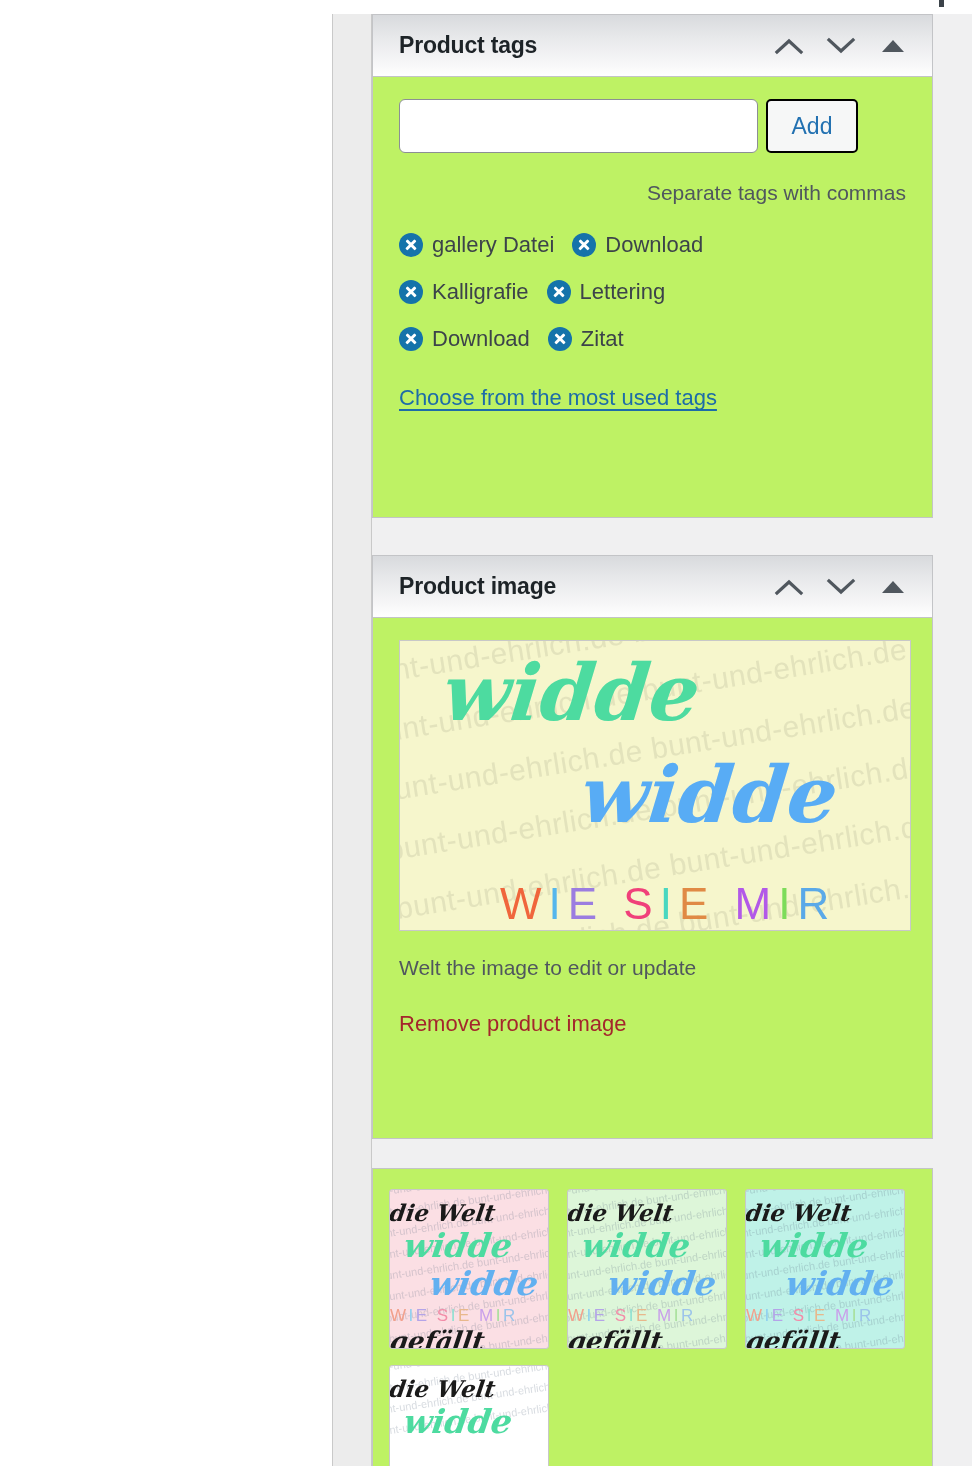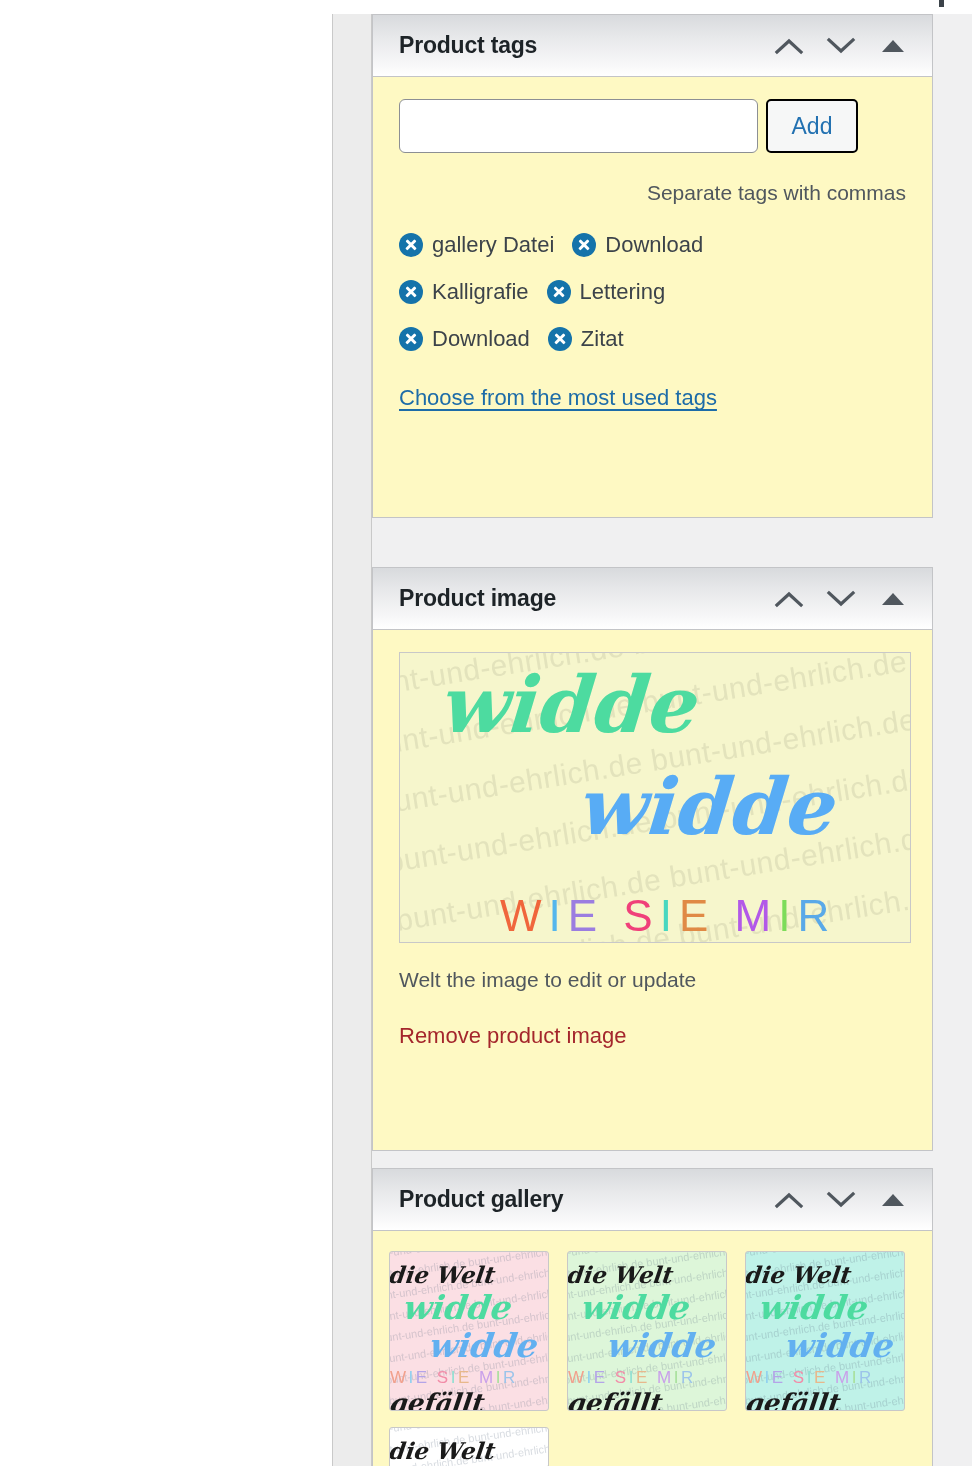--- a/index.html
+++ b/index.html
@@ -50,21 +50,21 @@
     position: absolute; left: 372px; top: 0;
     width: 562px; height: 1466px;
     background: #f0f0f1;
   }
 
   
   .postbox {
     position: absolute;
     left: 372px;
     width: 561px;
-    background: #fef9c3;
+    background: #bef264;
     border: 1px solid #c3c4c7;
   }
   .postbox-header {
     position: relative;
     height: 62px;
     background: linear-gradient(180deg, #d8dadd 0%, #e7e8ea 35%, #f7f7f8 80%, #ffffff 100%);
     border-bottom: 1px solid #c3c4c7;
     display: flex;
     align-items: center;
     padding: 0 16px 0 26px;
@@ -172,21 +172,21 @@
     margin-top: 34px;
     font-size: 22px;
     color: #1d6ca8;
     text-decoration: underline;
     text-underline-offset: 4px;
     cursor: pointer;
     text-align: center;
   }
 
   
-  #image-panel { top: 555px; height: 584px; margin-top: 12px; }
+  #image-panel { top: 555px; height: 584px; }
   .image-body { padding: 22px 26px 26px 26px; }
   .featured-thumb {
     width: 512px; height: 291px;
     border: 1px solid #c8c8c8;
     overflow: hidden;
     position: relative;
     background: #f6f6cc;
     cursor: pointer;
   }
   .wm-layer {
@@ -436,46 +436,20 @@
           <div class="script fw2">widde</div>
           <div class="fw3" id="featured-multicolor"><span style="color:#f0663c">W</span><span style="color:#55b6ec">I</span><span style="color:#9b7de0">E</span><span style="color:#000000">&nbsp;</span><span style="color:#f0407a">S</span><span style="color:#49d7c0">I</span><span style="color:#e08a45">E</span><span style="color:#000000">&nbsp;</span><span style="color:#b259e8">M</span><span style="color:#7ddc5a">I</span><span style="color:#5aa9e8">R</span></div>
         </div>
       </div>
       <div class="image-hint">Welt the image to edit or update</div>
       <a class="remove-link">Remove product image</a>
     </div>
   </section>
 
   <section class="postbox" id="gallery-panel">
-    <div class="postbox-header">
-      <h2 class="postbox-title">Product gallery</h2>
-      <div class="header-actions">
-        <button class="hdr-btn">
-          <span>
-            <svg width="30" height="18" viewBox="0 0 30 18">
-                <path d="M3 15 L15 4 L27 15" stroke="#50575e" stroke-width="3.2" fill="none" stroke-linecap="square"></path>
-              </svg>
-          </span>
-        </button>
-        <button class="hdr-btn">
-          <span>
-            <svg width="30" height="18" viewBox="0 0 30 18">
-                <path d="M3 3 L15 14 L27 3" stroke="#50575e" stroke-width="3.2" fill="none" stroke-linecap="square"></path>
-              </svg>
-          </span>
-        </button>
-        <button class="hdr-btn">
-          <span>
-            <svg width="24" height="14" viewBox="0 0 24 14">
-                <path d="M12 1 L23 13 L1 13 Z" fill="#50575e"></path>
-              </svg>
-          </span>
-        </button>
-      </div>
-    </div>
     <div class="postbox-body gallery-body">
       <div class="gallery-grid" id="gallery-grid">
           <div class="gallery-item" style="background: rgb(251, 223, 228);">
             <div class="gi-wm">
               <div class="wm-row">bunt-und-ehrlich.de bunt-und-ehrlich.de bunt-und-ehrlich.de </div>
               <div class="wm-row">bunt-und-ehrlich.de bunt-und-ehrlich.de bunt-und-ehrlich.de </div>
               <div class="wm-row">bunt-und-ehrlich.de bunt-und-ehrlich.de bunt-und-ehrlich.de </div>
               <div class="wm-row">bunt-und-ehrlich.de bunt-und-ehrlich.de bunt-und-ehrlich.de </div>
               <div class="wm-row">bunt-und-ehrlich.de bunt-und-ehrlich.de bunt-und-ehrlich.de </div>
               <div class="wm-row">bunt-und-ehrlich.de bunt-und-ehrlich.de bunt-und-ehrlich.de </div>

